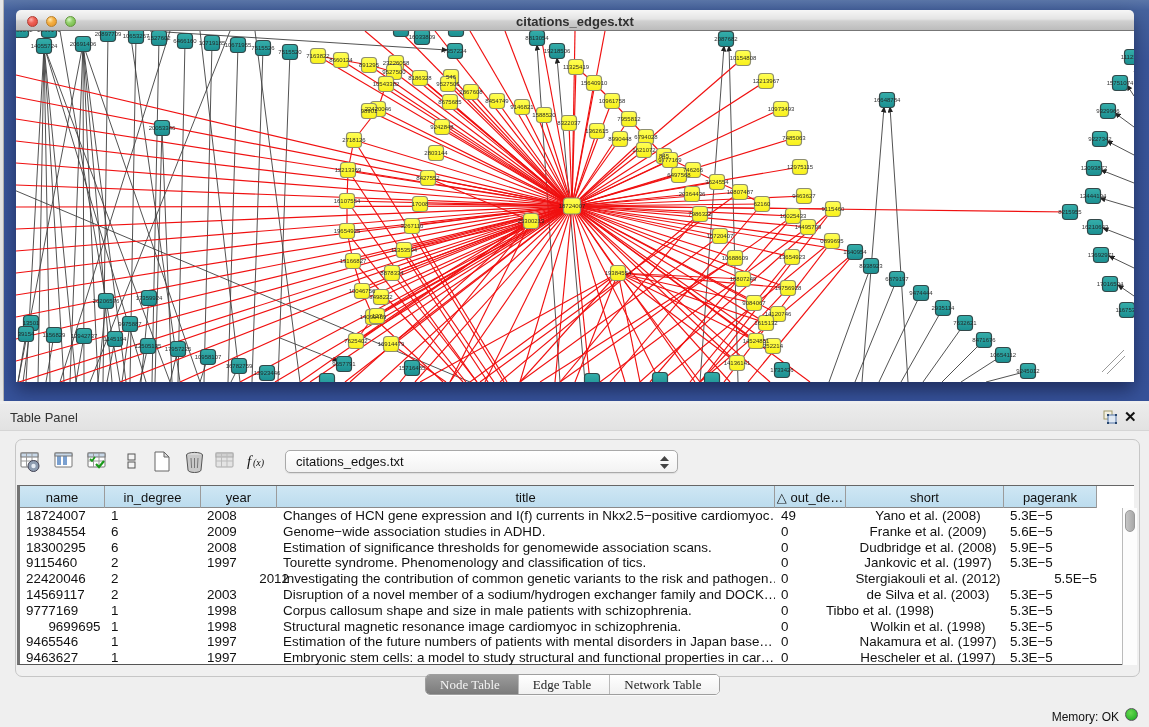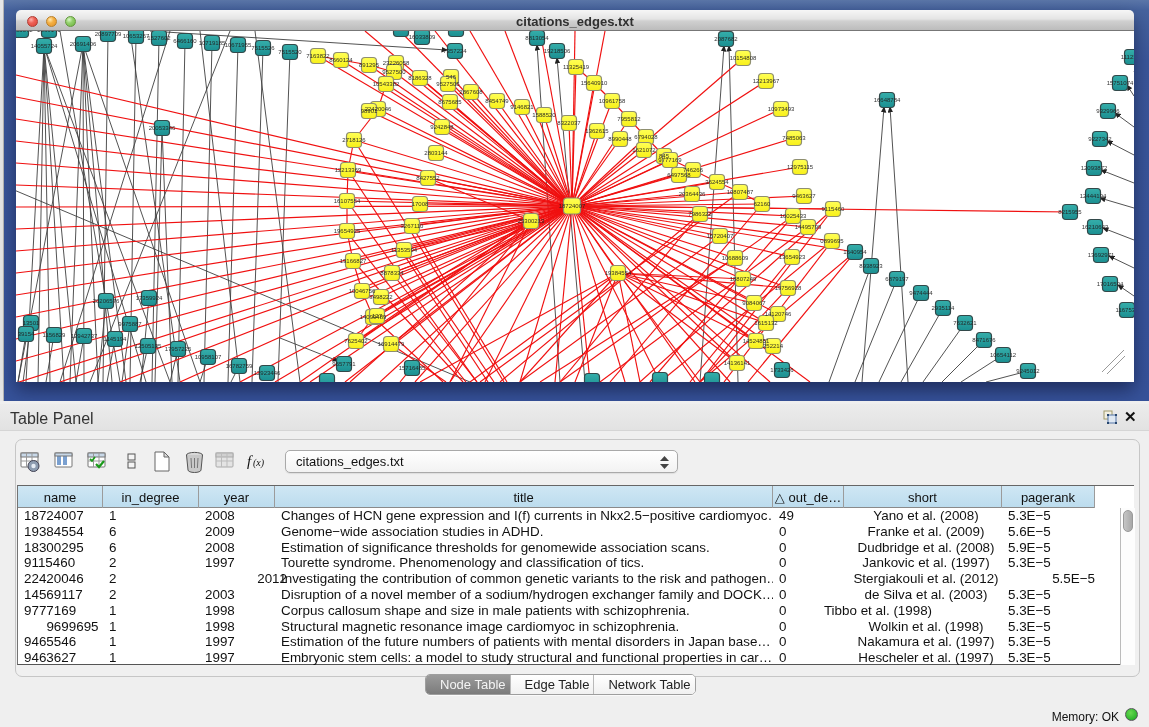--- a/index.html
+++ b/index.html
@@ -13,36 +13,36 @@
 #tly { left:46px; background:radial-gradient(circle at 35% 30%, #ffe9b0 0%, #f5b043 40%, #e0922a 100%); border:1px solid #ba7f27; }
 #tlg { left:65px; background:radial-gradient(circle at 35% 30%, #d8f7c7 0%, #93d06c 40%, #6cb43f 100%); border:1px solid #64973d; }
 #canvas { position:absolute; left:16px; top:31px; width:1118px; height:351px; background:#fff; overflow:hidden; }
 #graph .r { stroke:#f01010; stroke-width:1.15; }
 #graph .b { stroke:#3e3e3e; stroke-width:0.9; }
 #graph .nt { fill:url(#tg); stroke:#32494a; stroke-width:1.2; }
 #graph .ny { fill:url(#yg); stroke:#8f8f70; stroke-width:1.2; }
 #graph .nl { font-size:6px; fill:#222; opacity:.92; text-anchor:middle; font-family:"Liberation Sans",sans-serif; }
 #panel { position:absolute; left:0; top:401px; width:1149px; height:326px; background:#efefef; }
 #phead { position:absolute; left:0; top:3px; width:1149px; height:27px; background:linear-gradient(180deg,#ececec,#e2e2e2); border-bottom:1px solid #d5d5d5; }
-#phead .t { position:absolute; left:10px; top:6px; font-size:16px; color:#333; }
+#phead .t { position:absolute; left:10px; top:6px; font-size:13px; color:#333; }
 #pclose { position:absolute; left:1124px; top:4px; font-size:15px; font-weight:bold; color:#111; }
 #pfloat { position:absolute; left:1103px; top:6px; }
 #pbox { position:absolute; left:15px; top:38px; width:1125px; height:238px; background:#f0f0f0; border:1px solid #c6c6c6; border-radius:7px; }
 .ticon { position:absolute; top:49px; }
 #dropdown { position:absolute; left:285px; top:49px; width:393px; height:23px; background:linear-gradient(180deg,#ffffff,#f2f2f2); border:1px solid #a9a9a9; border-radius:5px; font-size:13px; color:#111; padding:3px 0 0 10px; box-shadow:0 1px 1px rgba(0,0,0,.08); }
 #steppers { position:absolute; right:7px; top:4px; }
-#table { position:absolute; left:17px; top:84px; width:1117px; height:180px; background:#fff; border-top:1px solid #666; border-bottom:1px solid #555; border-left:1px solid #737373; }
+#table { position:absolute; left:17px; top:84px; width:1117px; height:180px; background:#fff; border-top:1px solid #666; border-bottom:1px solid #555; border-left:3px solid #737373; }
 #thead { position:absolute; left:0; top:0; width:1077px; height:22px; background:linear-gradient(180deg,#cfe7f4,#bcdcee); border-bottom:1px solid #8a8a8a; }
 .hcell { position:absolute; top:0; height:22px; border-right:1px solid #9b9b9b; font-size:13px; color:#111; text-align:center; padding-top:4px; }
 .row { position:absolute; left:0; width:1077px; height:15.8px; }
 .cell { position:absolute; top:0; font-size:13.4px; color:#111; white-space:nowrap; overflow:hidden; }
 #vsb { position:absolute; left:1102px; top:22px; width:15px; height:157px; border-left:1px solid #bbb; background:#fdfdfd; }
 #vsb .thumb { position:absolute; left:2px; top:2px; width:10px; height:22px; border-radius:5px; background:linear-gradient(90deg,#c6c6c6,#a8a8a8); border:1px solid #999; }
 #tabs { position:absolute; left:425px; top:273px; height:21px; display:flex; font-size:13px; border:1px solid #9e9e9e; border-radius:5px; overflow:hidden; background:#fff; box-shadow:0 1px 0 rgba(255,255,255,.7); }
-#tabs .seg { padding:2px 4px 0 14px; height:21px; }
+#tabs .seg { padding:2px 18px 0 14px; height:21px;font-family:Liberation Serif, serif; }
 #tabs .sel { background:linear-gradient(180deg,#9b9b9b,#787878); color:#f4f4f4; }
 #tabs .us { background:linear-gradient(180deg,#ffffff,#efefef); color:#222; border-left:1px solid #b9b9b9; }
 #mem { position:absolute; right:30px; top:309px; font-size:12px; color:#111; }
 #memdot { position:absolute; right:11px; top:307px; width:13px; height:13px; border-radius:50%; background:radial-gradient(circle at 40% 35%, #67d94f, #2eb52e 70%, #23951f); border:1px solid #56565a; }
 </style></head>
 <body>
 <div id="desktop"></div>
 <div id="leftstrip"></div>
 <div id="win">
   <div id="titlebar">

